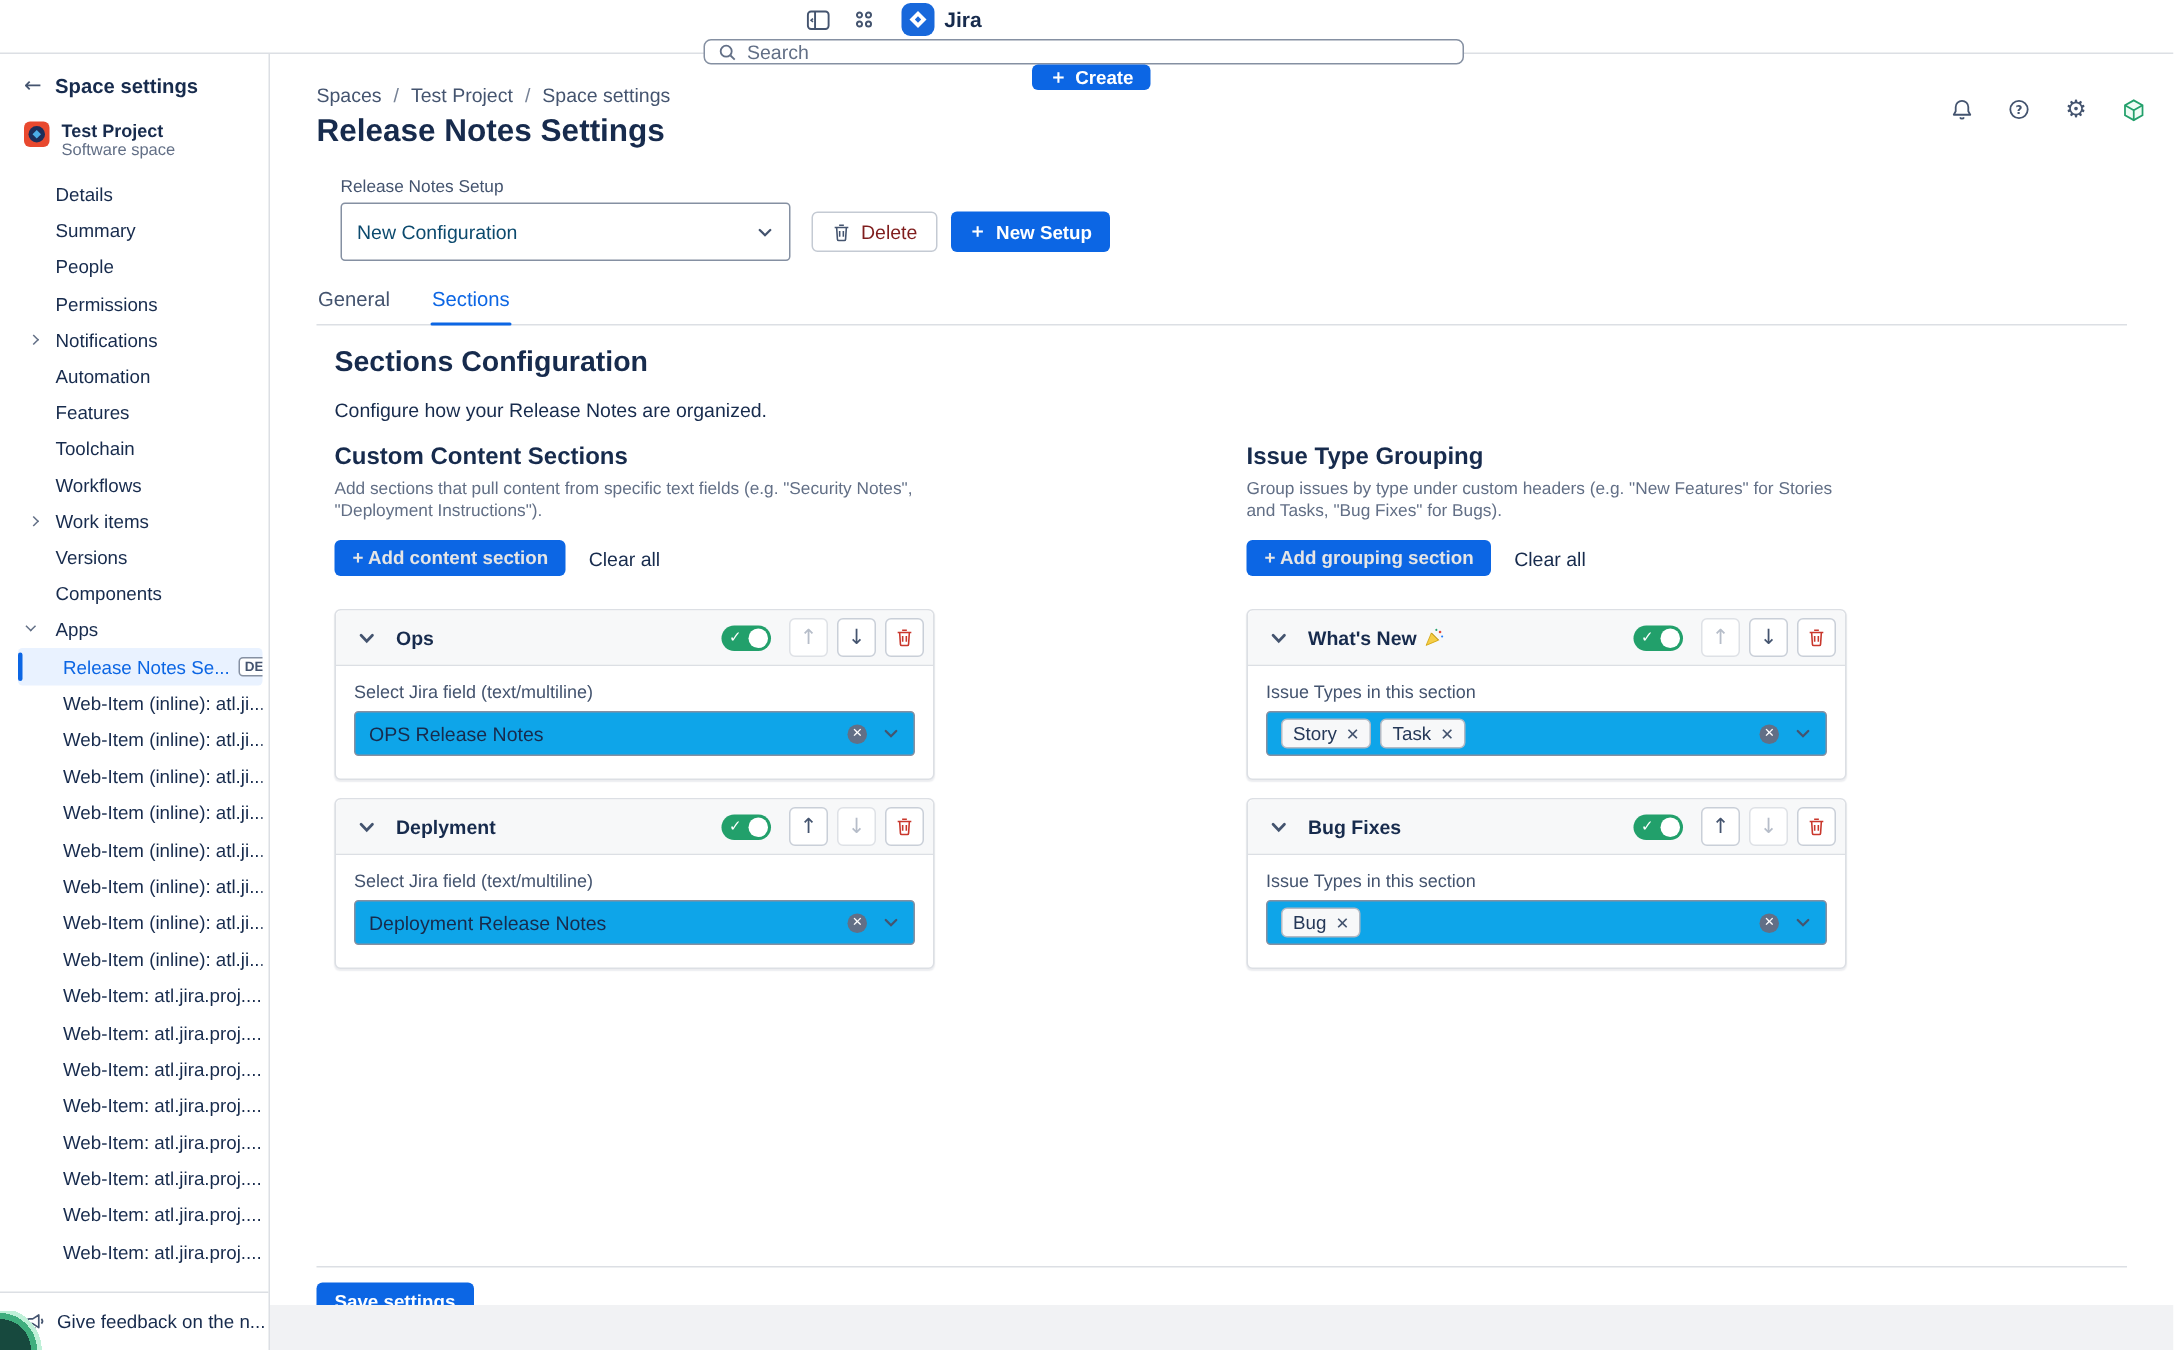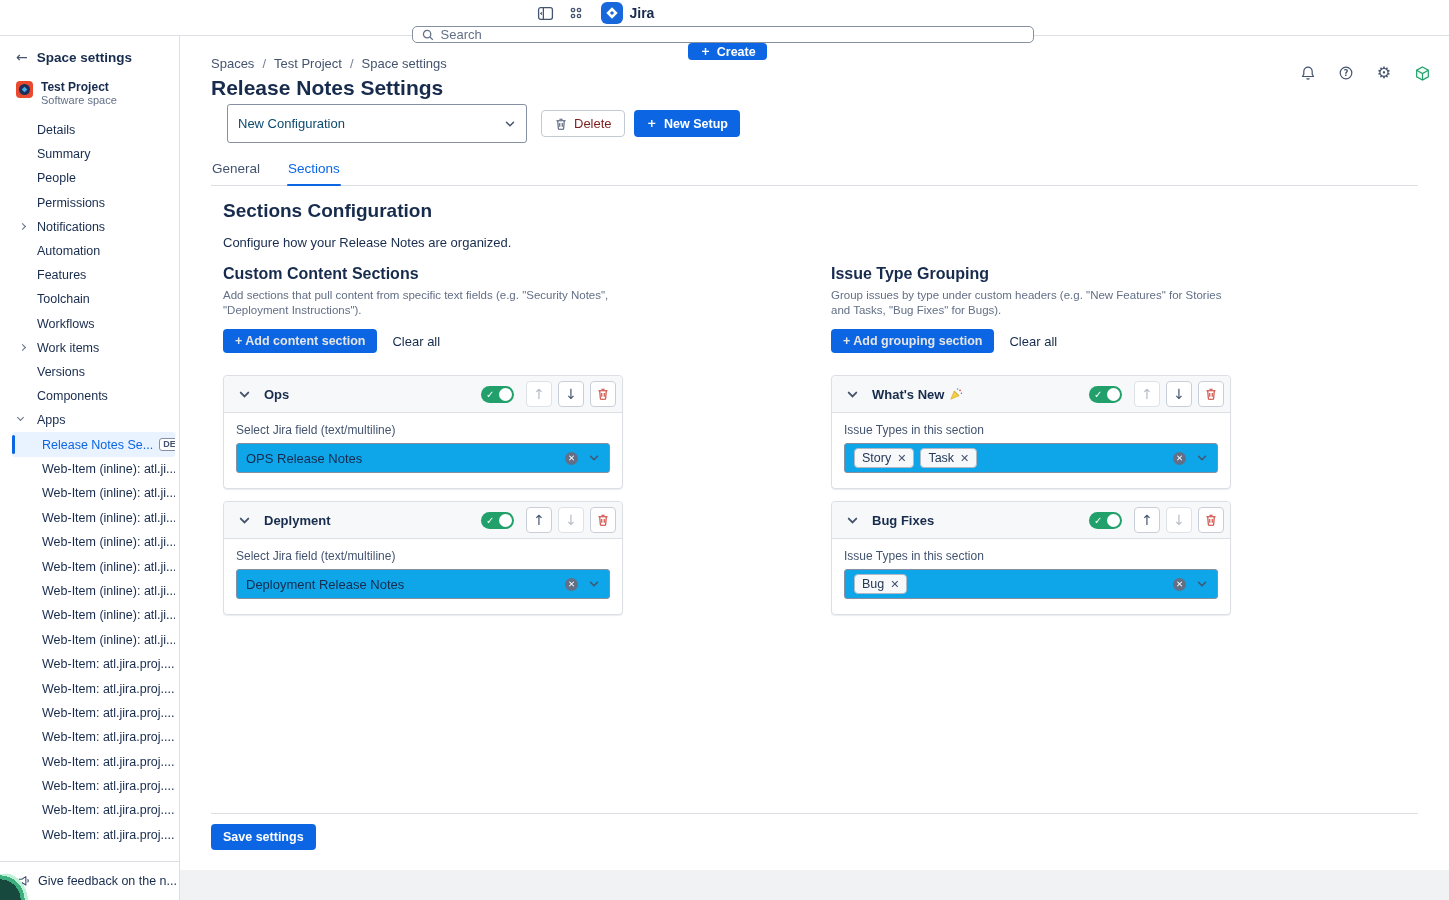--- a/index.html
+++ b/index.html
@@ -10,21 +10,21 @@
   
   .topbar { height:36px; display:flex; align-items:center; padding:0 14px 0 10px;
     border-bottom:1px solid #DCDFE4; background:#fff; position:relative; z-index:5;flex-direction:column; }
   .tb-left { width:380px; display:flex; align-items:center; gap:4px; }
   .tb-iconbtn { width:26px; height:26px; border:none; background:transparent; border-radius:4px;
     display:flex; align-items:center; justify-content:center; cursor:pointer; color:#44546F; }
   .jira-logo { display:flex; align-items:center; gap:7px; margin-left:8px; cursor:pointer; }
   .jira-tile { width:22px; height:22px; border-radius:6px; background:#1868DB;
     display:flex; align-items:center; justify-content:center; }
   .jira-name { font-size:14px; font-weight:700; color:#172B4D; }
-  .tb-search { width:622px; height:26px; border:1px solid #8590A2; border-radius:5px;
+  .tb-search { width:507px; height:26px; border:1px solid #8590A2; border-radius:5px;
     display:flex; align-items:center; padding:0 8px; gap:6px; background:#fff; }
   .tb-search input { border:none; outline:none; flex:1; font-size:13px; color:#172B4D;
     font-family:"Liberation Sans", sans-serif; background:transparent; }
   .tb-search input::placeholder { color:#626F86; }
   .btn-create { margin-left:10px; height:26px; padding:0 11px; background:#0C66E4; color:#fff;
     border:none; border-radius:4px; font-size:12.5px; font-weight:700; display:flex;
     align-items:center; gap:5px; cursor:pointer; font-family:"Liberation Sans", sans-serif; }
   .tb-right { margin-left:auto; display:flex; align-items:center; gap:12px; }
   .gear-glyph { font-size:16px; color:#44546F; line-height:1; }
 
@@ -339,20 +339,21 @@
 <div class="main">
   <div class="breadcrumb">
     <span class="crumb">Spaces</span>
     <span class="sep">/</span>
     <span class="crumb">Test Project</span>
     <span class="sep">/</span>
     <span class="crumb">Space settings</span>
   </div>
   <h1 class="page-title">Release Notes Settings</h1>
 
+  <div class="setup-label">Release Notes Setup</div>
   <div class="setup-row">
     <div class="setup-select">
       <span class="val">New Configuration</span>
       <span class="sel-chev">
         <svg width="12" height="12" viewBox="0 0 12 12" fill="none" stroke="currentColor" stroke-width="1.5" stroke-linecap="round">
             <path d="M2.5 4.3 6 7.8 9.5 4.3"></path>
           </svg>
       </span>
     </div>
     <button class="btn-delete">

